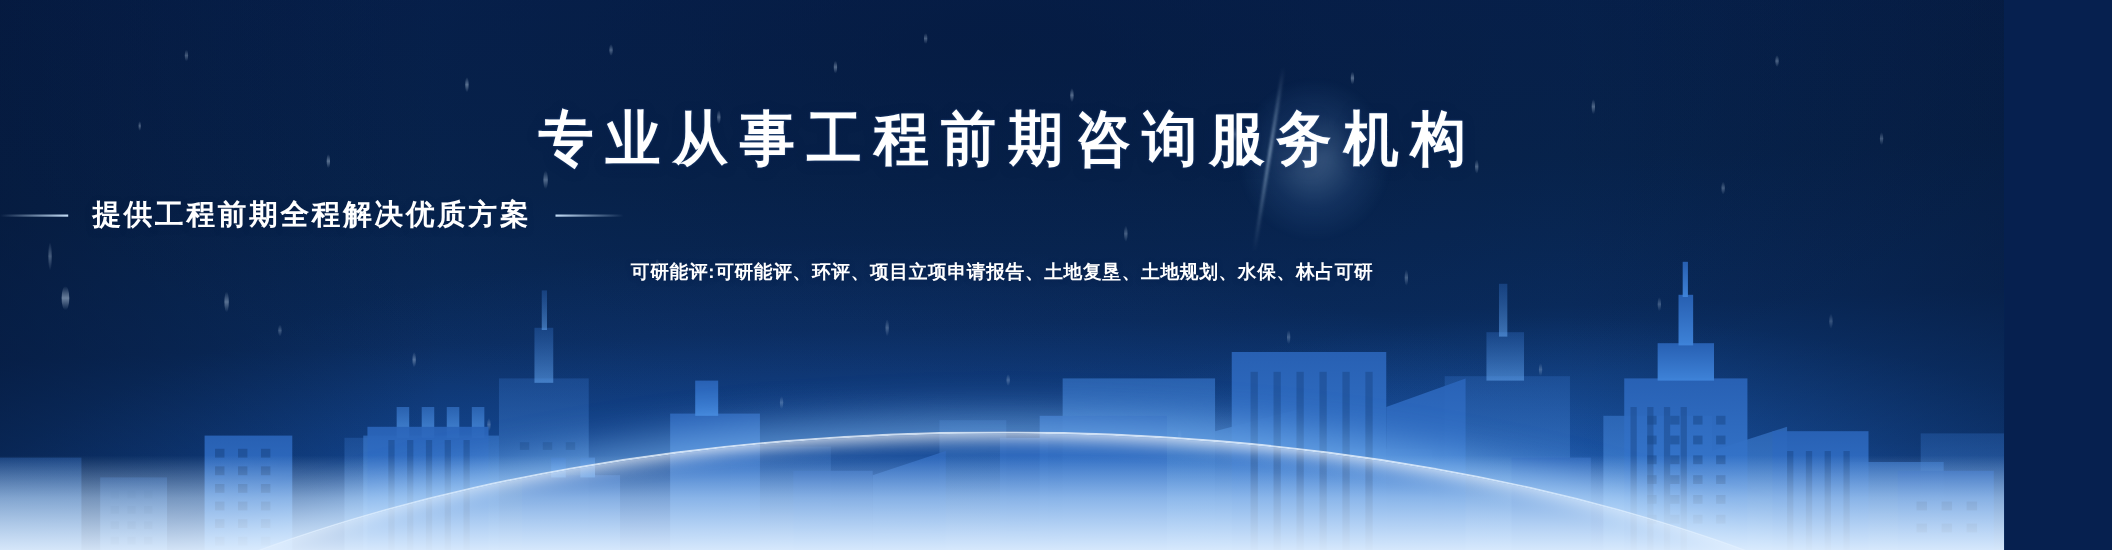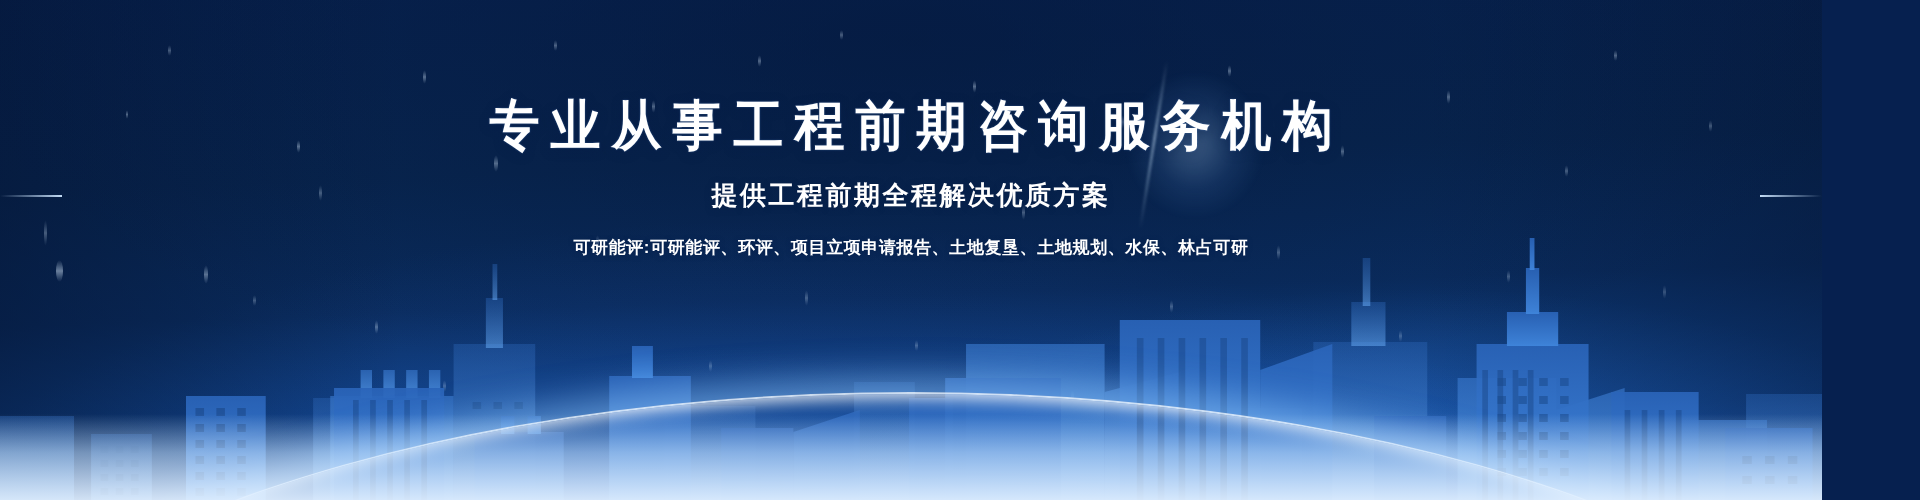--- a/index.html
+++ b/index.html
@@ -84,21 +84,21 @@
     letter-spacing:11px;
     line-height:1.22;
     text-shadow:0 0 2px rgba(120,180,255,.35), 0 2px 10px rgba(6,28,70,.45);
     white-space:nowrap;
     padding-left:11px;
     transform:scaleY(1.08);
   }
   .sub-row{
     display:flex;
     align-items:center;
-    justify-content:space-between;
+    justify-content:flex-start;
     gap:22px;
     margin-top:21px;
   }
   .dash{
     width:62px; height:2px;
     background:linear-gradient(90deg, rgba(190,220,255,0), rgba(205,230,255,.95));
   }
   .dash.right{ background:linear-gradient(270deg, rgba(190,220,255,0), rgba(205,230,255,.95)); }
   .subtitle{
     font-size:26px;

